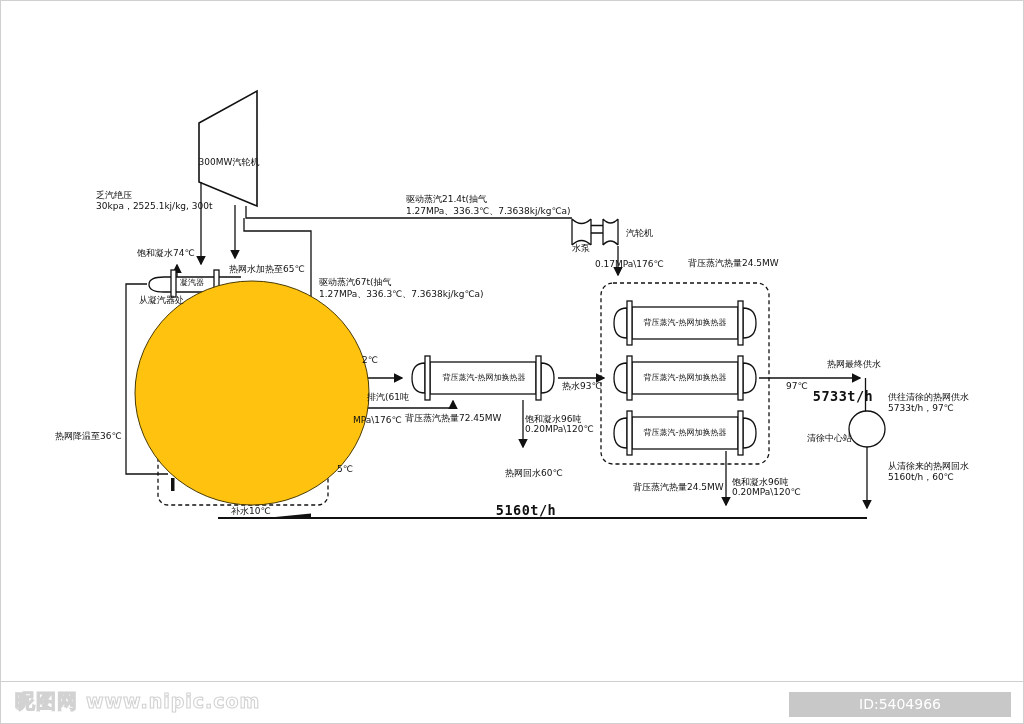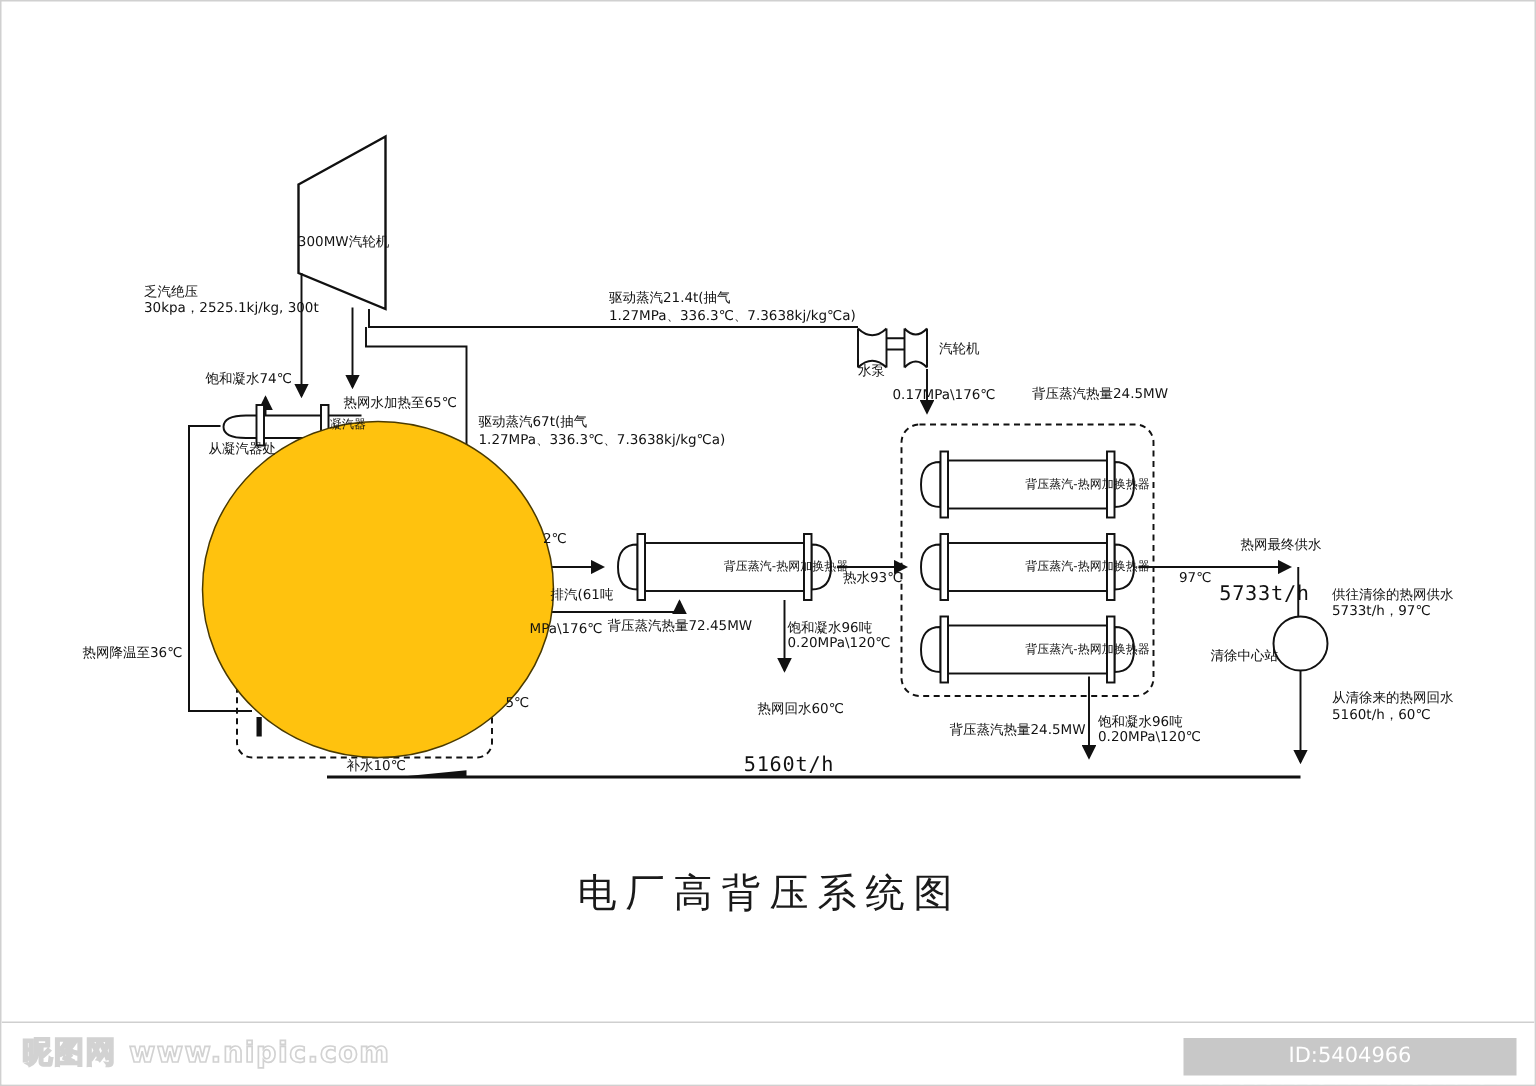--- a/index.html
+++ b/index.html
@@ -4,22 +4,22 @@
 <style>
   html,body{margin:0;padding:0;background:#fff;}
   #canvas{
     position:relative;width:1022px;height:722px;background:#fff;
     border:1px solid #d0d0d0;overflow:hidden;
     font-family:"DejaVu Sans","Liberation Sans",sans-serif;color:#111;
   }
   #diagram-svg{position:absolute;left:0;top:0;}
   .lb{position:absolute;font-size:9px;line-height:1.15;white-space:nowrap;color:#111;}
   .lbc{transform:translateX(-50%);}
-  .sm{font-size:8px;margin-left:40px;}
-  .big{font-family:"DejaVu Sans Mono","Liberation Mono",monospace;font-weight:normal;
+  .sm{font-size:8px;}
+  .big{font-family:"DejaVu Sans Mono","Liberation Mono",monospace;font-weight:bold;
        font-size:13.5px;letter-spacing:.5px;}
   .title{font-family:"Liberation Serif","DejaVu Serif",serif;font-size:26px;
          letter-spacing:6px;color:#1a1a1a;}
   #footer{position:absolute;left:0;bottom:0;width:100%;height:41px;
           border-top:1px solid #cfcfcf;background:#fff;}
   .wm-logo{position:absolute;left:14px;top:6px;font-size:20px;font-weight:bold;
            color:#ffffff;-webkit-text-stroke:1.2px #d2d2d2;letter-spacing:1px;}
   .wm-site{font-size:19px;-webkit-text-stroke:1.1px #d2d2d2;}
   .wm-idbox{position:absolute;right:12px;top:10px;width:222px;height:25px;
             background:#c8c8c8;color:#fff;font-size:14px;line-height:25px;
@@ -158,21 +158,20 @@
   <div class="lb" style="left:887px;top:471px">5160t/h，60℃</div>
   <div class="lb" style="left:731px;top:476px">饱和凝水96吨</div>
   <div class="lb" style="left:731px;top:486px">0.20MPa\120℃</div>
   <div class="lb" style="left:632px;top:481px">背压蒸汽热量24.5MW</div>
   <div class="lb" style="left:504px;top:467px">热网回水60℃</div>
   <div class="lb lbc big" style="left:525px;top:502px">5160t/h</div>
   <div class="lb" style="left:230px;top:505px">补水10℃</div>
   <div class="lb" style="left:54px;top:430px">热网降温至36℃</div>
   <div class="lb" style="left:336px;top:463px">5℃</div>
 
-  <div class="lb lbc title" style="left:512px;top:580px">电厂高背压系统图</div>
 
   <div id="footer">
     <div class="wm-logo">
       <span>昵图网</span>
       <span class="wm-site">www.nipic.com</span>
     </div>
     <div class="wm-idbox">ID:5404966 NO:20210831174913840124</div>
   </div>
 
 </div>

